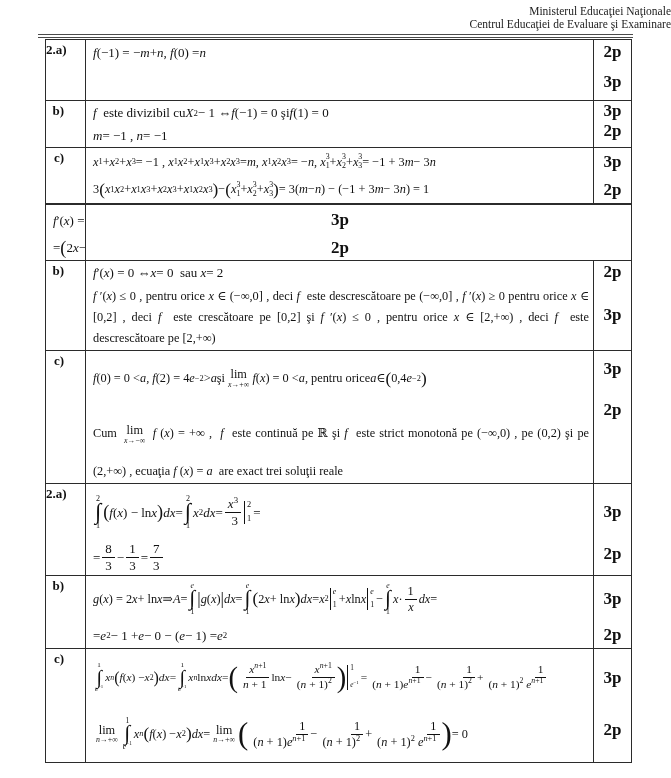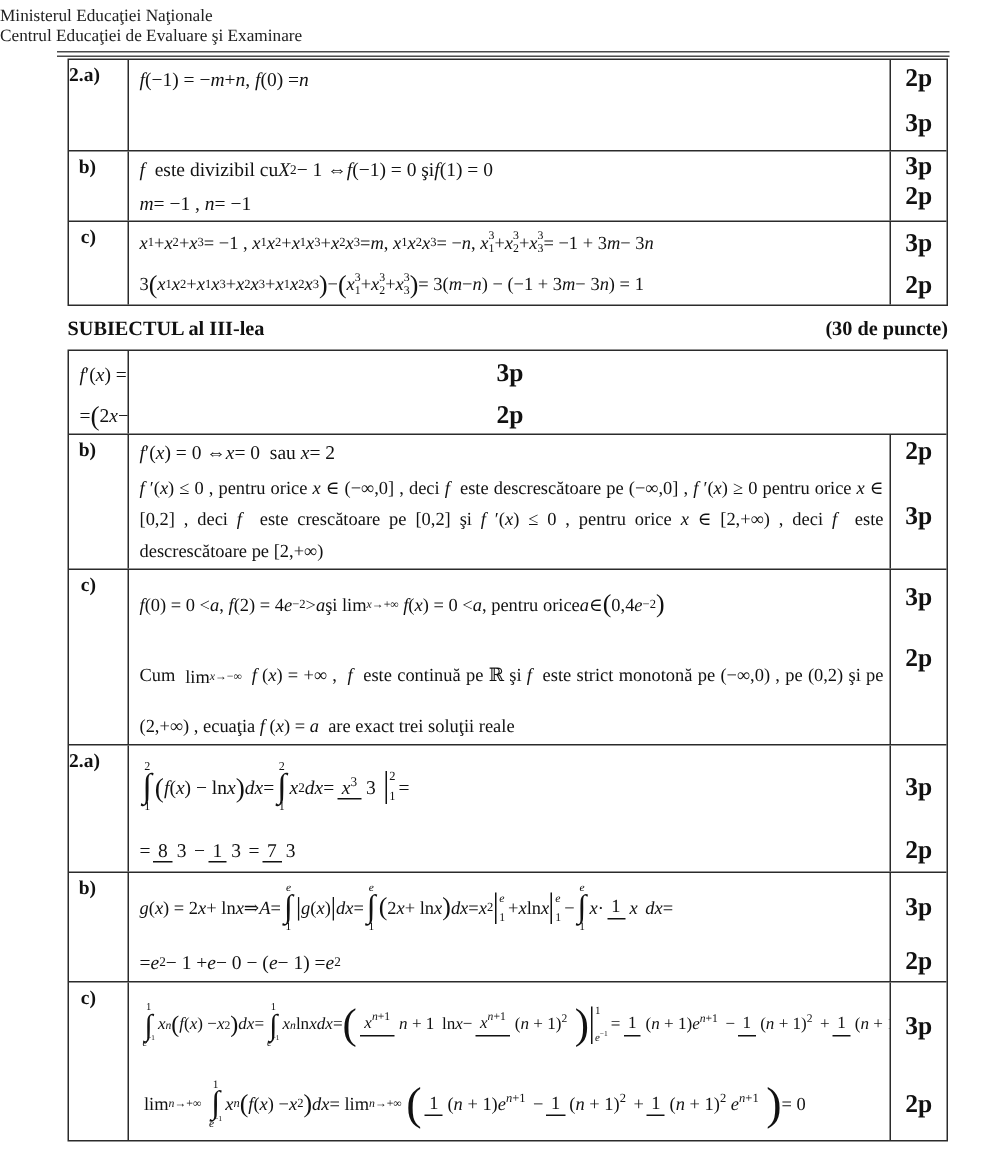--- a/index.html
+++ b/index.html
@@ -1,44 +1,44 @@
 <!DOCTYPE html>
 <html><head>
 <meta charset="utf-8">
 <style>
   html,body{margin:0;padding:0;background:#fff;}
   .page{width:671px;height:778px;background:#fff;position:relative;overflow:hidden;
         font-family:"Liberation Serif","DejaVu Serif","DejaVu Sans",serif;color:#111;}
-  .hdr{padding-top:5px;text-align:left;font-size:11.5px;line-height:13px;color:#222;}
+  .hdr{padding-top:5px;text-align:right;font-size:11.5px;line-height:13px;color:#222;}
   .rule{width:595px;margin:3px auto 1px;height:2px;border-top:1.5px solid #4a4a4a;border-bottom:1.5px solid #4a4a4a;}
   .tblwrap{margin-left:45px;width:587px;box-sizing:border-box;}
   .tbl{border:1.6px solid #2b2b2b;box-sizing:border-box;width:587px;}
   .trow{display:grid;grid-template-columns:40px 1fr 37px;}
   .trow + .trow{border-top:1.4px solid #2b2b2b;}
   .tlabel{border-right:1px solid #2b2b2b;font-weight:bold;font-size:13px;text-align:right;
           padding:2px 21px 0 0;box-sizing:border-box;}
   .tcontent{border-right:1px solid #2b2b2b;display:flex;flex-direction:column;min-width:0;}
   .tpoints{display:flex;flex-direction:column;}
   .titem{display:flex;align-items:center;padding:1px 4px 1px 7px;font-size:13px;line-height:21px;
          white-space:nowrap;overflow:hidden;box-sizing:border-box;}
   .titem.wrap{display:block;white-space:normal;text-align:justify;padding-top:2px;}
   .pt{display:flex;align-items:center;justify-content:center;font-weight:bold;font-size:17px;box-sizing:border-box;}
   .sect{display:flex;justify-content:space-between;margin:7px 0 6px;font-weight:bold;font-size:13.5px;}
   .f12{font-size:12.3px;}
   .f11{font-size:11.4px;}
   
   .math i{font-style:italic;}
   sup,sub{font-size:68%;line-height:0;}
-  .fr{display:inline-flex;flex-direction:row;align-items:center;vertical-align:middle;line-height:1.2;margin:0 2px;}
+  .fr{display:inline-flex;flex-direction:column;align-items:flex-end;vertical-align:middle;line-height:1.2;margin:0 2px;}
   .fr .n{display:block;padding:0 3px;border-bottom:1px solid #111;}
   .fr .d{display:block;padding:0 3px;}
   .int{display:inline-flex;flex-direction:column;align-items:center;vertical-align:middle;line-height:1;margin:0 2px;}
   .int .is{font-size:175%;line-height:0.82;}
   .int .il{font-size:62%;line-height:1.05;}
-  .lim{display:inline-flex;flex-direction:row;align-items:center;vertical-align:middle;line-height:1;margin:16px 3px;}
+  .lim{display:inline-flex;flex-direction:column;align-items:center;vertical-align:middle;line-height:1;margin:16px 3px;}
   .lim .lt{line-height:1.05;}
   .lim .lb{font-size:64%;line-height:1.05;}
   .ev{display:inline-flex;flex-direction:column;justify-content:space-between;border-left:1px solid #111;
       vertical-align:middle;padding-left:2px;font-size:64%;line-height:1.05;height:2.7em;margin:0 2px 0 1px;}
   .evb{height:3.4em;}
   .ss{display:inline-flex;flex-direction:column;align-items:flex-start;vertical-align:-0.45em;font-size:64%;line-height:1.1;}
   .bp{font-size:140%;vertical-align:middle;line-height:0;}
   .bp2{font-size:250%;vertical-align:middle;line-height:0;font-weight:300;}
 </style>
 </head>
@@ -104,26 +104,20 @@
         </div>
         <div class="tpoints">
           <div class="pt" style="min-height:28px">3p</div>
           <div class="pt" style="min-height:27px">2p</div>
         </div>
       </div>
 
     </div>
   </div>
 
-  <div class="tblwrap">
-    <div class="sect">
-      <span>SUBIECTUL al III-lea</span>
-      <span>(30 de puncte)</span>
-    </div>
-  </div>
 
   <div class="tblwrap">
     <div class="tbl">
 
       <div class="trow">
         <div class="tcontent">
           <div class="titem math" style="min-height:30px"><i>f</i> ′(<i>x</i>) = 2<i>xe</i><sup>−<i>x</i></sup> − <i>x</i><sup>2</sup><i>e</i><sup>−<i>x</i></sup> =</div>
           <div class="titem math" style="min-height:25px">= <span class="bp">(</span>2<i>x</i> − <i>x</i><sup>2</sup><span class="bp">)</span><i>e</i><sup>−<i>x</i></sup> = <i>x</i>(2 − <i>x</i>)<i>e</i><sup>−<i>x</i></sup> ,&nbsp; <i>x</i> ∈ ℝ</div>
         </div>
         <div class="tpoints">

